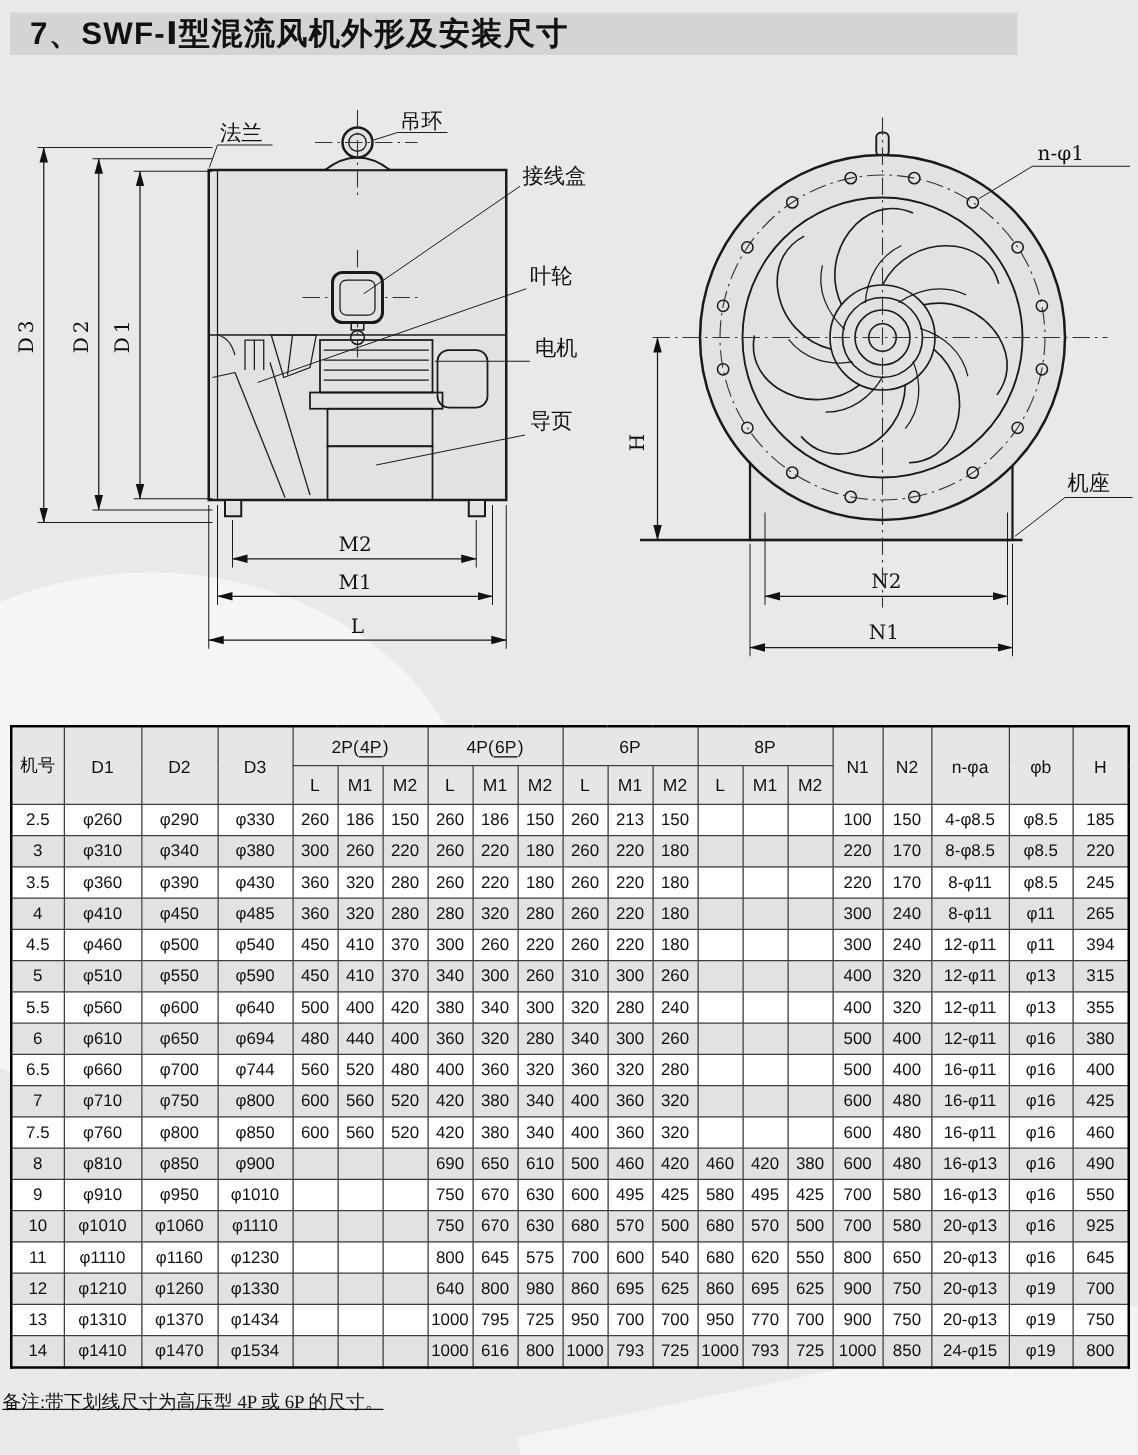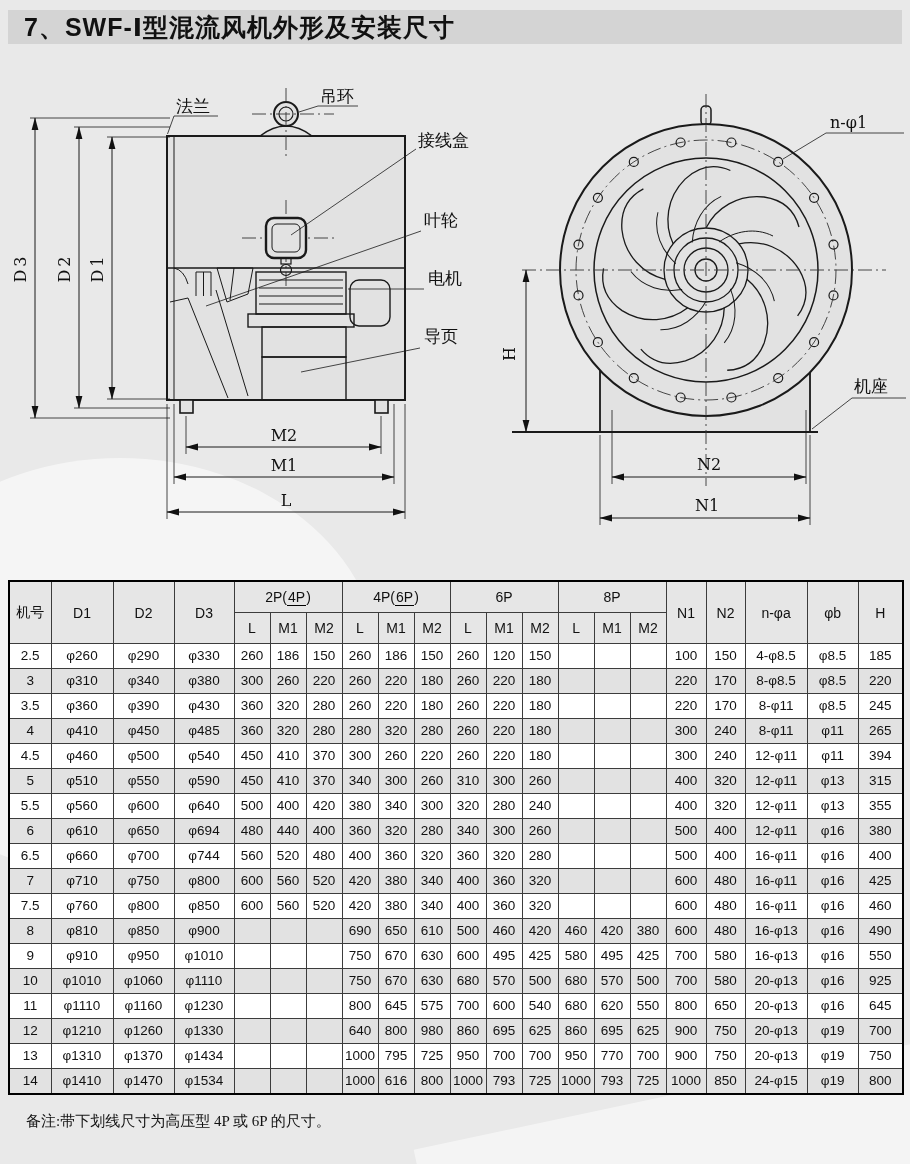--- a/index.html
+++ b/index.html
@@ -1,43 +1,43 @@
 <!DOCTYPE html>
 <html><head>
 <meta charset="utf-8">
 <style>
   html,body{margin:0;padding:0;}
   body{width:910px;height:1164px;background:#e9e9e9;position:relative;overflow:hidden;
        font-family:"Liberation Sans","DejaVu Sans",sans-serif;color:#111;}
   .decor{position:absolute;z-index:0;background:#fff;}
   .sw1{left:-140px;top:458px;width:520px;height:420px;border-radius:50%;opacity:.55;}
   .sw2{left:430px;top:1085px;width:600px;height:220px;transform:rotate(-12deg);opacity:.5;}
-  .titlebar{position:absolute;z-index:2;left:8px;top:10px;width:894px;height:34px;
+  .titlebar{position:absolute;z-index:2;left:8px;top:10px;width:806px;height:34px;
             background:#d4d4d4;font-size:25px;font-weight:bold;line-height:34px;
             padding-left:16px;box-sizing:border-box;letter-spacing:1px;}
   svg.drawing{position:absolute;z-index:1;left:0;top:46px;}
   .ln{stroke:#1a1a1a;fill:none;}
   .fillg{fill:#e2e2e2;stroke:#1a1a1a;}
   .thin{stroke-width:.8;}
   .dashdot{stroke:#333;stroke-width:.9;stroke-dasharray:14 4 2 4;fill:none;}
   .dim{font-family:"DejaVu Serif","Liberation Serif",serif;font-size:16px;fill:#111;}
   .cjk{font-family:"Liberation Sans","DejaVu Sans",sans-serif;font-size:17px;fill:#111;}
   .dletter{letter-spacing:3px;}
   .tablewrap{position:absolute;z-index:2;left:8px;top:580px;}
   table{border-collapse:collapse;table-layout:fixed;width:894px;border:2px solid #000;
         font-family:"Liberation Sans","DejaVu Sans",sans-serif;}
   th,td{border:1px solid #3c3c3c;text-align:center;vertical-align:middle;
         padding:0;overflow:hidden;white-space:nowrap;}
   thead th{background:#e6e6e6;font-weight:normal;font-size:14px;height:30px;}
   tbody td{font-size:13.5px;height:24px;line-height:24px;}
   tr.even td{background:#ffffff;}
   tr.odd td{background:#e2e2e2;}
   .u{border-bottom:1.5px solid #000;padding:0 1px;text-align:right;}
-  .note{position:absolute;z-index:2;left:26px;top:1112px;font-size:15px;
-        font-family:"Liberation Serif","DejaVu Serif",serif;}
+  .note{position:absolute;z-index:2;left:2px;top:1112px;font-size:15px;
+        font-family:"Liberation Serif","DejaVu Serif",serif;text-decoration:underline;}
 </style>
 </head>
 <body>
 
 <div class="decor sw1"></div>
 <div class="decor sw2"></div>
 
 <div class="titlebar">7、SWF-Ⅰ型混流风机外形及安装尺寸</div>
 
 <svg class="drawing" width="910" height="530" viewBox="0 0 910 530">
@@ -289,21 +289,21 @@
           <td>φ260</td>
           <td>φ290</td>
           <td>φ330</td>
           <td>260</td>
           <td>186</td>
           <td>150</td>
           <td>260</td>
           <td>186</td>
           <td>150</td>
           <td>260</td>
-          <td>120</td>
+          <td>213</td>
           <td>150</td>
           <td></td>
           <td></td>
           <td></td>
           <td>100</td>
           <td>150</td>
           <td>4-φ8.5</td>
           <td>φ8.5</td>
           <td>185</td>
         </tr>

